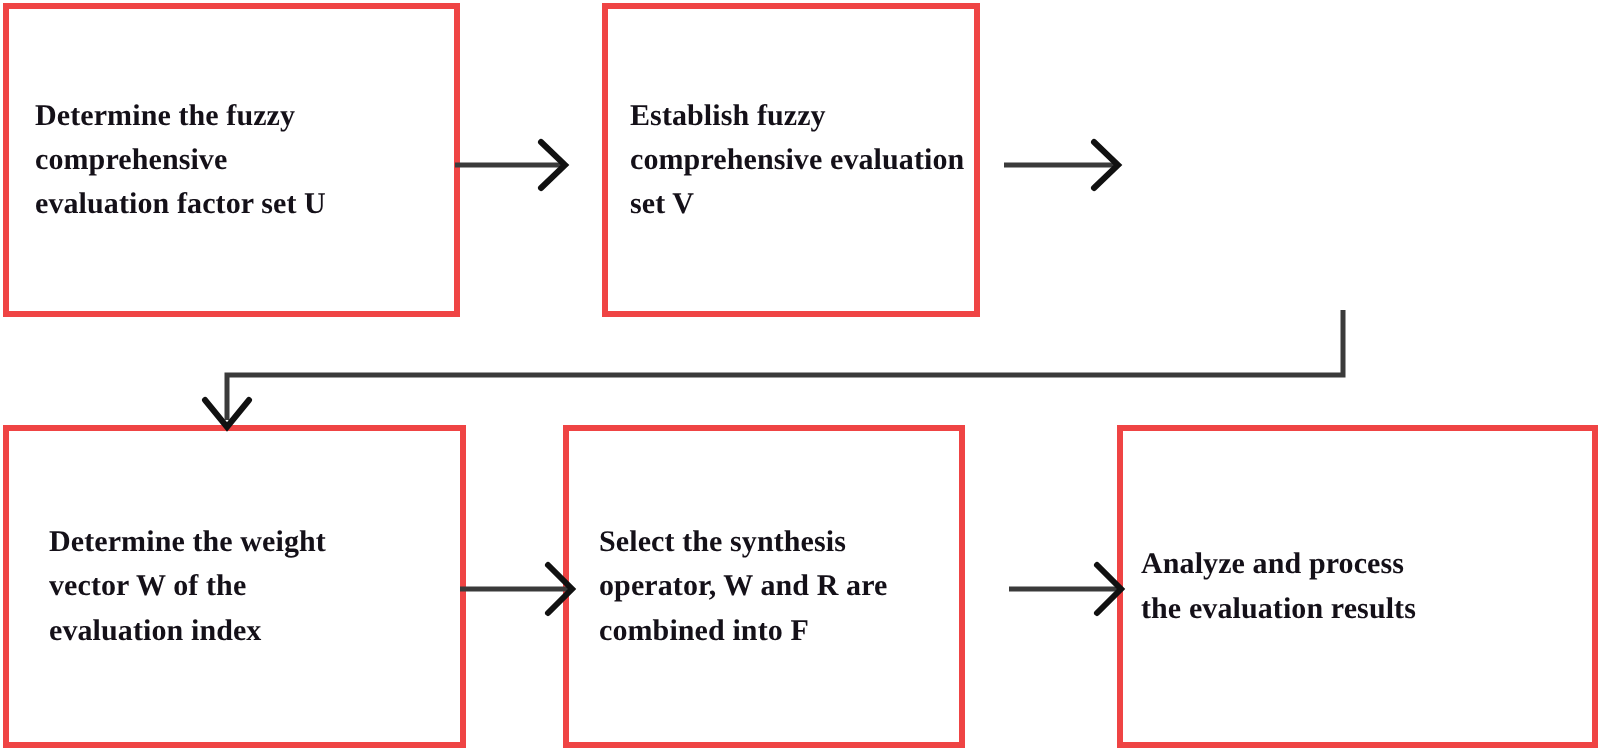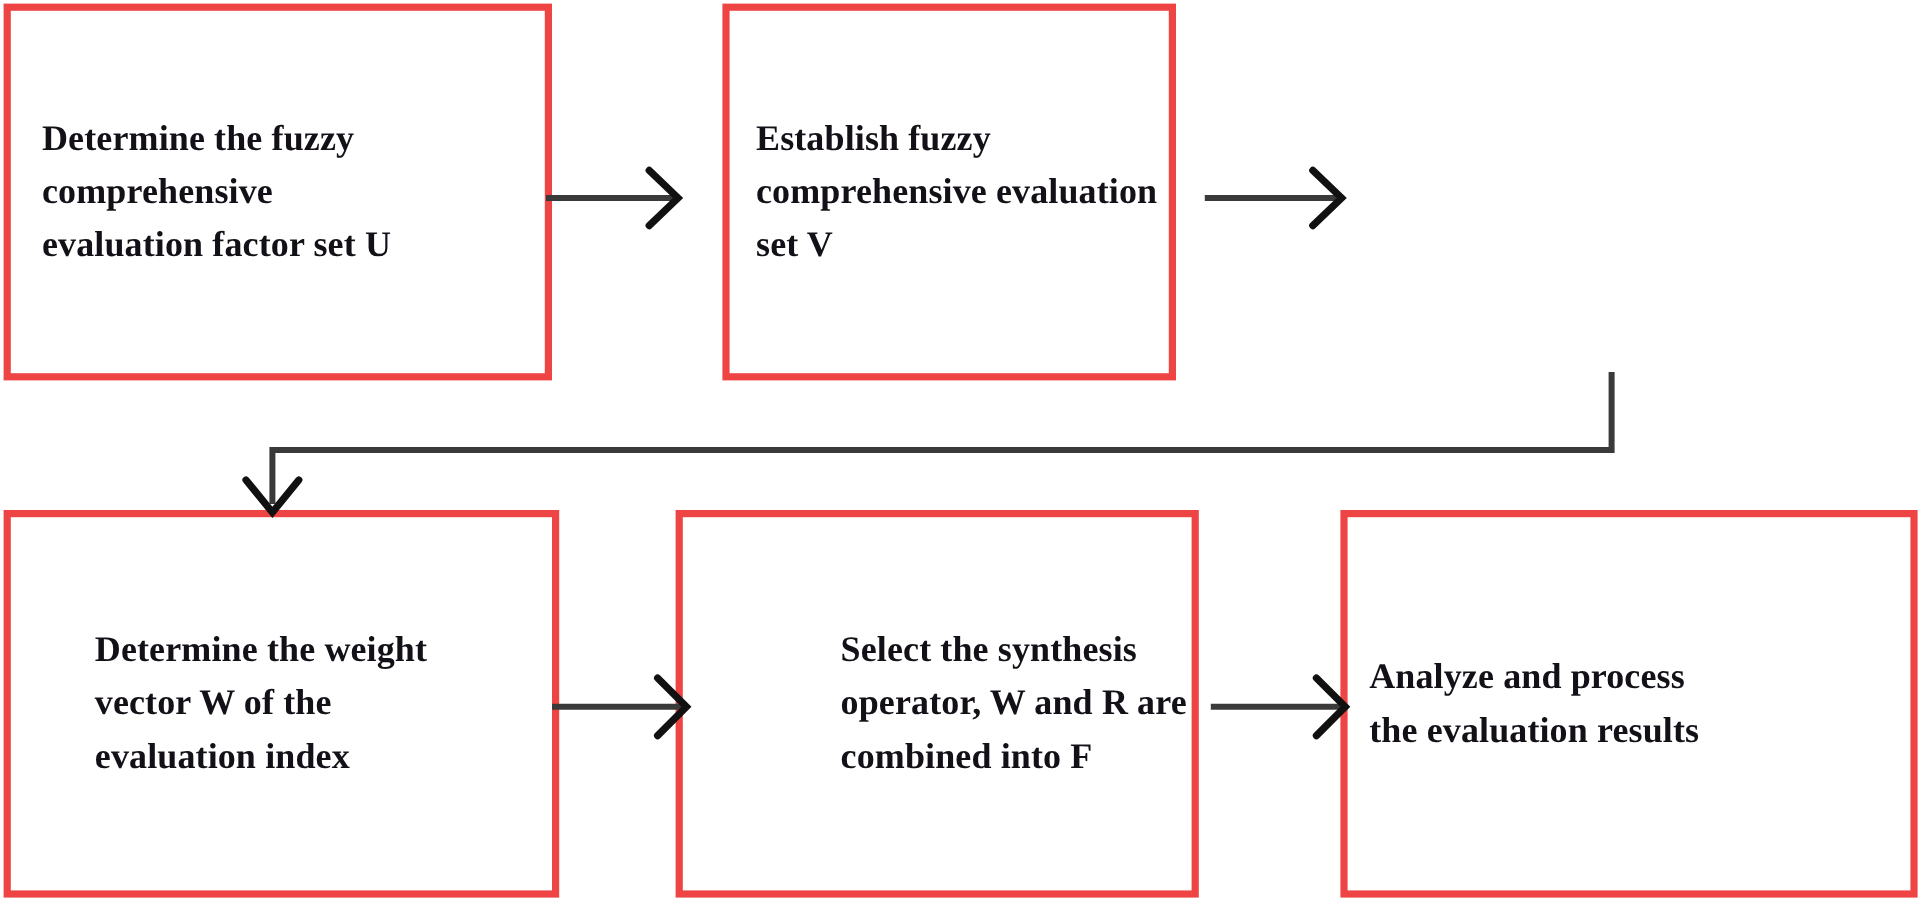--- a/index.html
+++ b/index.html
@@ -37,26 +37,26 @@
     padding-left: 26px;
     padding-right: 4px;
     text-rendering: geometricPrecision;
   }
   
   #node-1 { left: 3px;    top: 3px;   width: 457px; height: 314px; }
   #node-2 { left: 558px;  top: 3px;   width: 378px; height: 314px; margin-left: 44px; }
   #node-3 { left: 1115px; top: 3px;   width: 483px; height: 314px; }
   
   #node-4 { left: 3px;    top: 425px; width: 463px; height: 323px; }
-  #node-5 { left: 563px;  top: 425px; width: 436px; height: 323px; justify-content: flex-end; }
+  #node-5 { left: 563px;  top: 425px; width: 402px; height: 323px; }
   #node-6 { left: 1117px; top: 425px; width: 481px; height: 323px; }
 
   #node-2 .node-text { padding-left: 22px; padding-right: 0; }
   #node-3 .node-text { padding-left: 30px; }
-  #node-4 .node-text { padding-left: 22px; margin-left: 48px; }
+  #node-4 .node-text { padding-left: 40px; }
   #node-5 .node-text { padding-left: 30px; }
   #node-6 .node-text { padding-left: 18px; }
 
   .edge {
     position: absolute;
     pointer-events: none;
     overflow: visible;
   }
   #edge-1-2 { left: 455px;  top: 130px; width: 120px; height: 70px; }
   #edge-2-3 { left: 1004px; top: 130px; width: 125px; height: 70px; }

